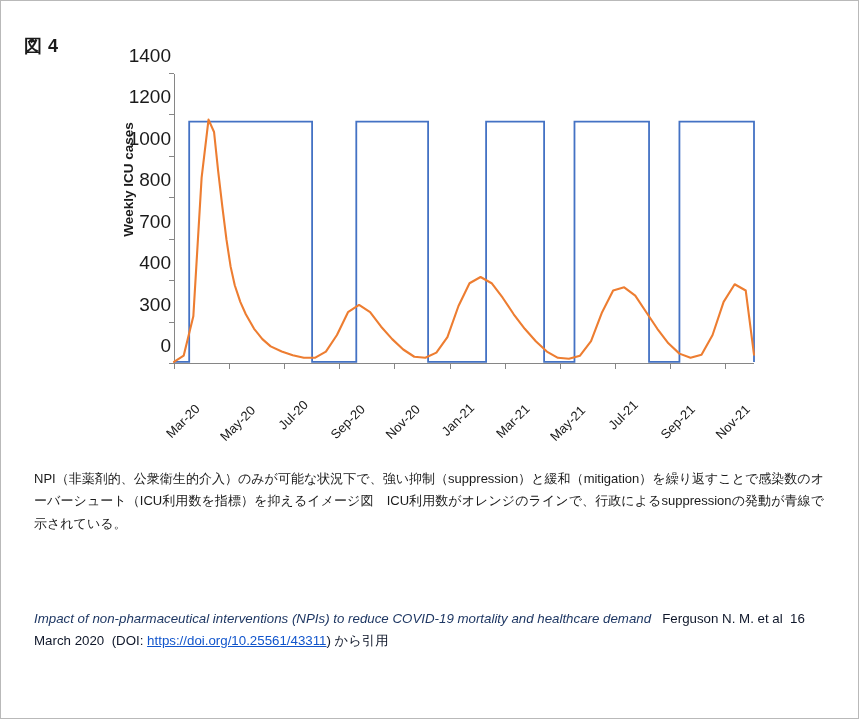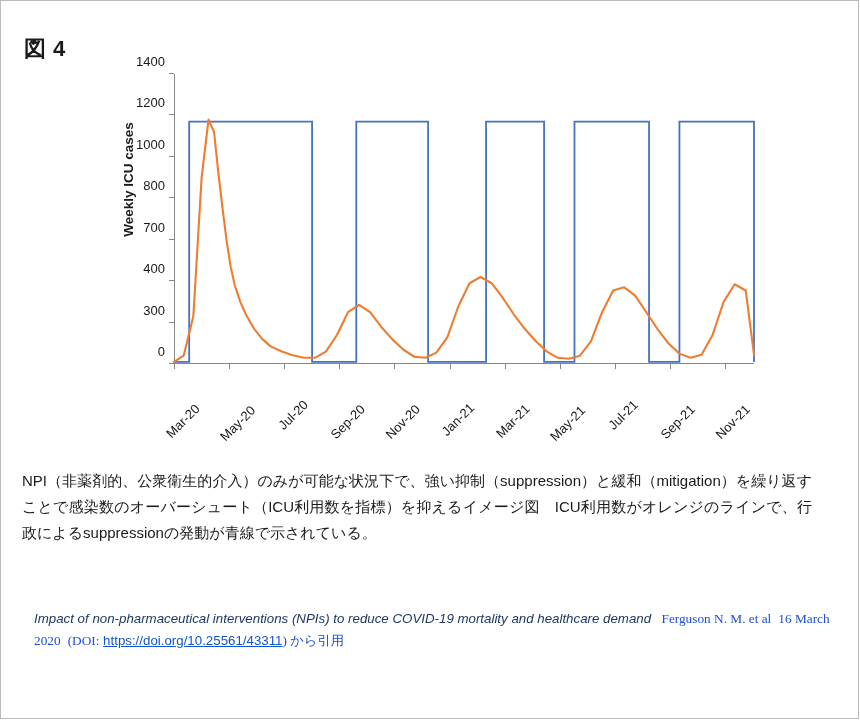--- a/index.html
+++ b/index.html
@@ -21,21 +21,21 @@
     width: 859px;
     height: 719px;
     border: 1px solid #b9b9b9;
     box-sizing: border-box;
     pointer-events: none;
   }
   .fig-title {
     position: absolute;
     left: 24px;
     top: 34px;
-    font-size: 22px;
+    font-size: 18px;
     font-weight: bold;
     letter-spacing: 0.5px;
   }
 
   
   .chart-area {
     position: absolute;
     left: 100px;
     top: 62px;
     width: 700px;
@@ -62,22 +62,22 @@
   }
   .plot-frame {
     position: absolute;
     left: 0; top: 0;
     width: 100%;
     height: 100%;
   }
   .ytick {
     position: absolute;
     right: 100%;
-    margin-right: 9px;
-    font-size: 13px;
+    margin-right: 3px;
+    font-size: 19px;
     line-height: 1;
     transform: translateY(-50%);
     white-space: nowrap;
     color: #1a1a1a;
   }
   .ytick-mark {
     position: absolute;
     right: 100%;
     width: 5px;
     height: 1px;
@@ -124,24 +124,24 @@
     position: absolute;
     left: 0; top: 0;
     width: 100%;
     height: 100%;
     overflow: visible;
   }
 
   
   .caption {
     position: absolute;
-    left: 22px;
+    left: 34px;
     top: 468px;
     width: 790px;
-    font-size: 15px;
+    font-size: 13px;
     line-height: 1.72;
     text-align: justify;
   }
   .caption p {
     margin: 0 0 14px 0;
   }
   .ref {
     position: absolute;
     left: 34px;
     top: 608px;
@@ -149,22 +149,21 @@
     font-size: 13.3px;
     line-height: 1.62;
     color: #1f3864;
   }
   .ref .ital {
     font-style: italic;
     color: #1f3864;
   }
   .ref .plain {
     font-style: normal;
-    color: #1d4ed8;
-    font-family: Liberation Serif, serif;
+    color: #0f172a;
   }
   .ref a {
     color: #1155cc;
     text-decoration: underline;
   }
 </style>
 </head>
 <body>
 
 <div class="page-border"></div>

